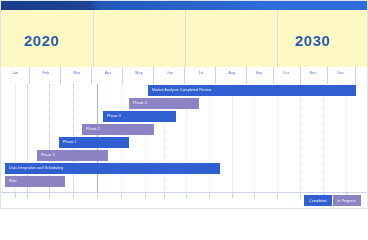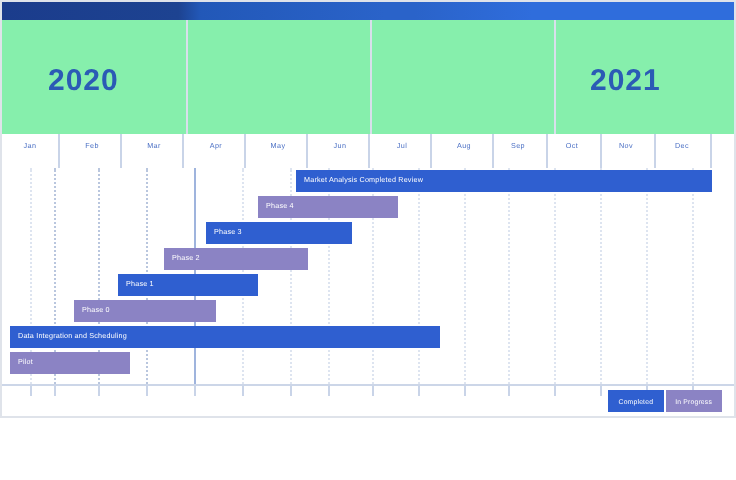--- a/index.html
+++ b/index.html
@@ -16,21 +16,21 @@
 
   
   #topband{
     position:absolute;left:0;top:0;width:368px;height:9px;
     background:linear-gradient(90deg,#1b3c8c 0%,#1d4391 24%,#2258b8 27%,#2a63c9 52%,#2a63c9 56%,#2f6ddc 72%,#2f6ddc 100%);
   }
 
   
   #yearrow{
     position:absolute;left:0;top:9px;width:368px;height:57px;
-    background:#86efac;
+    background:#fef9c3;
   }
   .yearlabel{
     position:absolute;top:22px;
     font-size:15px;font-weight:bold;color:#2b5bb5;
     letter-spacing:.5px;
   }
   #year-2020{left:23px;}
   #year-2021{left:294px;}
 
   
@@ -115,21 +115,21 @@
 </style>
 </head>
 <body>
 
 <div id="app">
 
   <div id="topband"></div>
 
   <div id="yearrow">
     <div class="yearlabel" id="year-2020">2020</div>
-    <div class="yearlabel" id="year-2021">2021</div>
+    <div class="yearlabel" id="year-2021">2030</div>
   </div>
 
   <div id="sep-container"></div>
 
   <div id="monthrow">
       <div class="month" style="left: 14px;">Jan</div>
       <div class="month" style="left: 45px;">Feb</div>
       <div class="month" style="left: 76px;">Mar</div>
       <div class="month" style="left: 107px;">Apr</div>
       <div class="month" style="left: 138px;">May</div>

